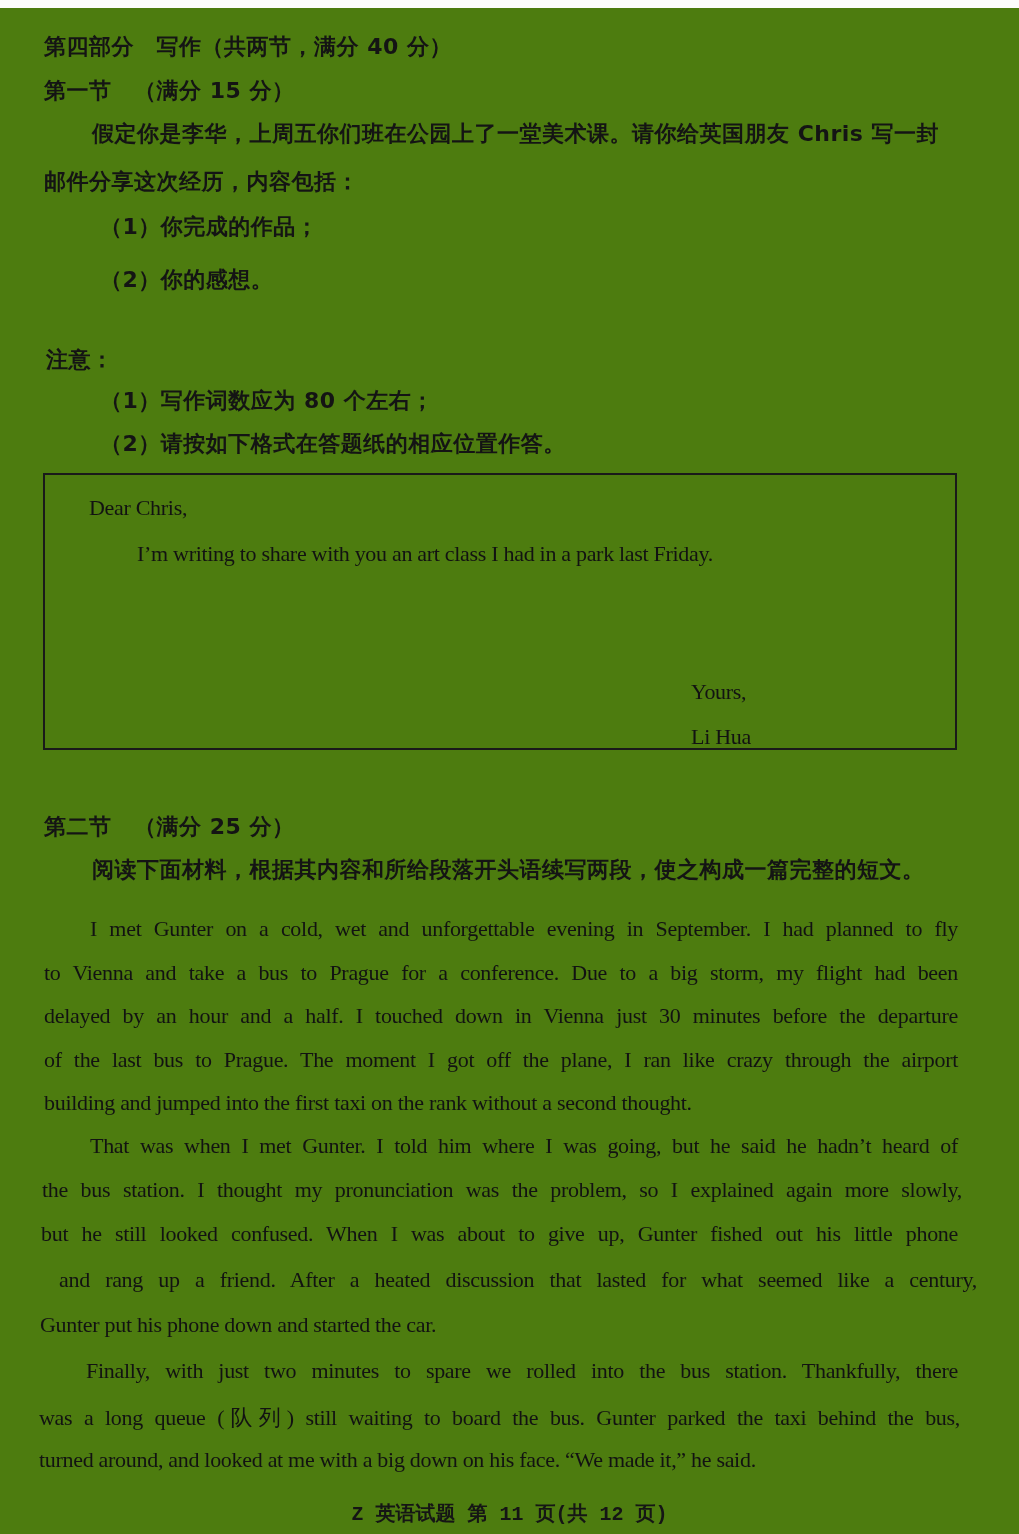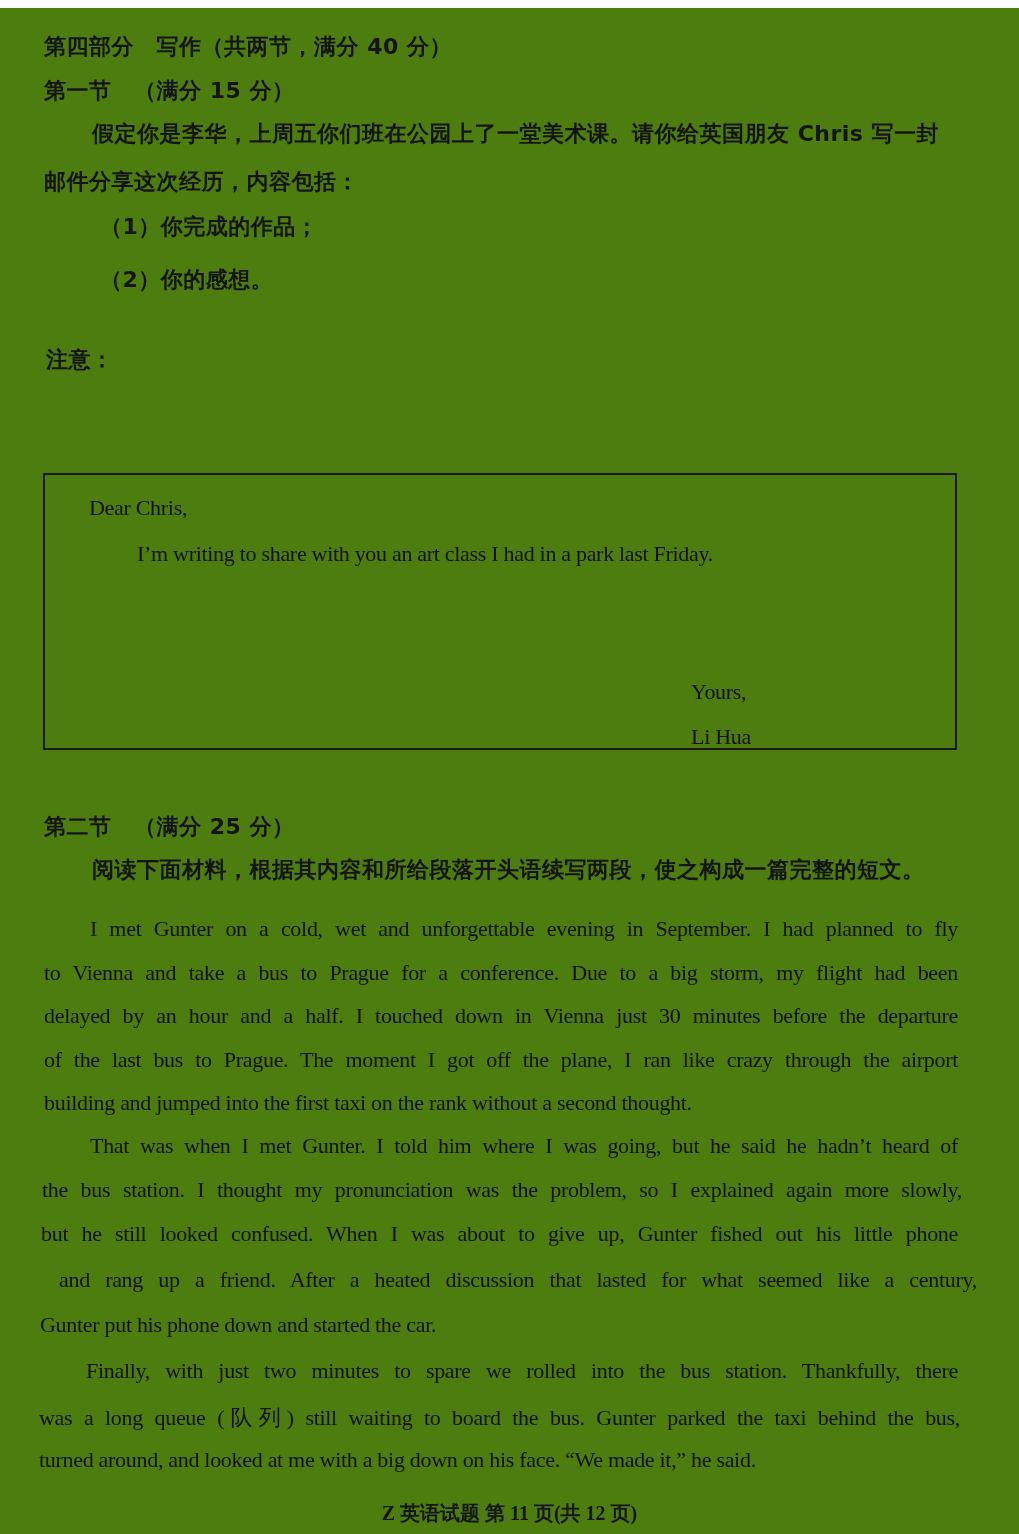--- a/index.html
+++ b/index.html
@@ -49,21 +49,21 @@
     .letter-box {
       position: absolute;
       left: 43px;
       top: 465px;
       width: 914px;
       height: 277px;
       border: 2.5px solid #1a1a1a;
       box-sizing: border-box;
     }
     .footer {
-      font-family: Liberation Serif, serif;
+      font-family: Liberation Mono, monospace;
       font-weight: bold;
       font-size: 20px;
       position: absolute;
       left: 0;
       width: 1019px;
       text-align: center;
       top: 1492px;
       color: #151515;
     }
   </style>
@@ -76,20 +76,22 @@
 
   <div class="cn" style="left:44px; top:68px;">第一节　（满分 15 分）</div>
 
   <div class="cn" style="left:44px; top:159px;">邮件分享这次经历，内容包括：</div>
   <div class="cn" style="left:92px; top:111px;">假定你是李华，上周五你们班在公园上了一堂美术课。请你给英国朋友 Chris 写一封</div>
 
   <div class="cn" style="left:100px; top:204px;">（1）你完成的作品；</div>
   <div class="cn" style="left:100px; top:249px;margin-top:8px;">（2）你的感想。</div>
 
   <div class="cn" style="left:46px; top:337px;">注意：</div>
+  <div class="cn" style="left:100px; top:378px;">（1）写作词数应为 80 个左右；</div>
+  <div class="cn" style="left:100px; top:421px;">（2）请按如下格式在答题纸的相应位置作答。</div>
 
   <div class="letter-box">
     <div class="en" style="left:44px; top:20px;">Dear Chris,</div>
     <div class="en" style="left:92px; top:66px;">I’m writing to share with you an art class I had in a park last Friday.</div>
     <div class="en" style="left:646px; top:204px;">Yours,</div>
     <div class="en" style="left:646px; top:249px;">Li Hua</div>
   </div>
 
   <div class="cn" style="left:44px; top:804px;">第二节　（满分 25 分）</div>
   <div class="cn" style="left:92px; top:847px;">阅读下面材料，根据其内容和所给段落开头语续写两段，使之构成一篇完整的短文。</div>

